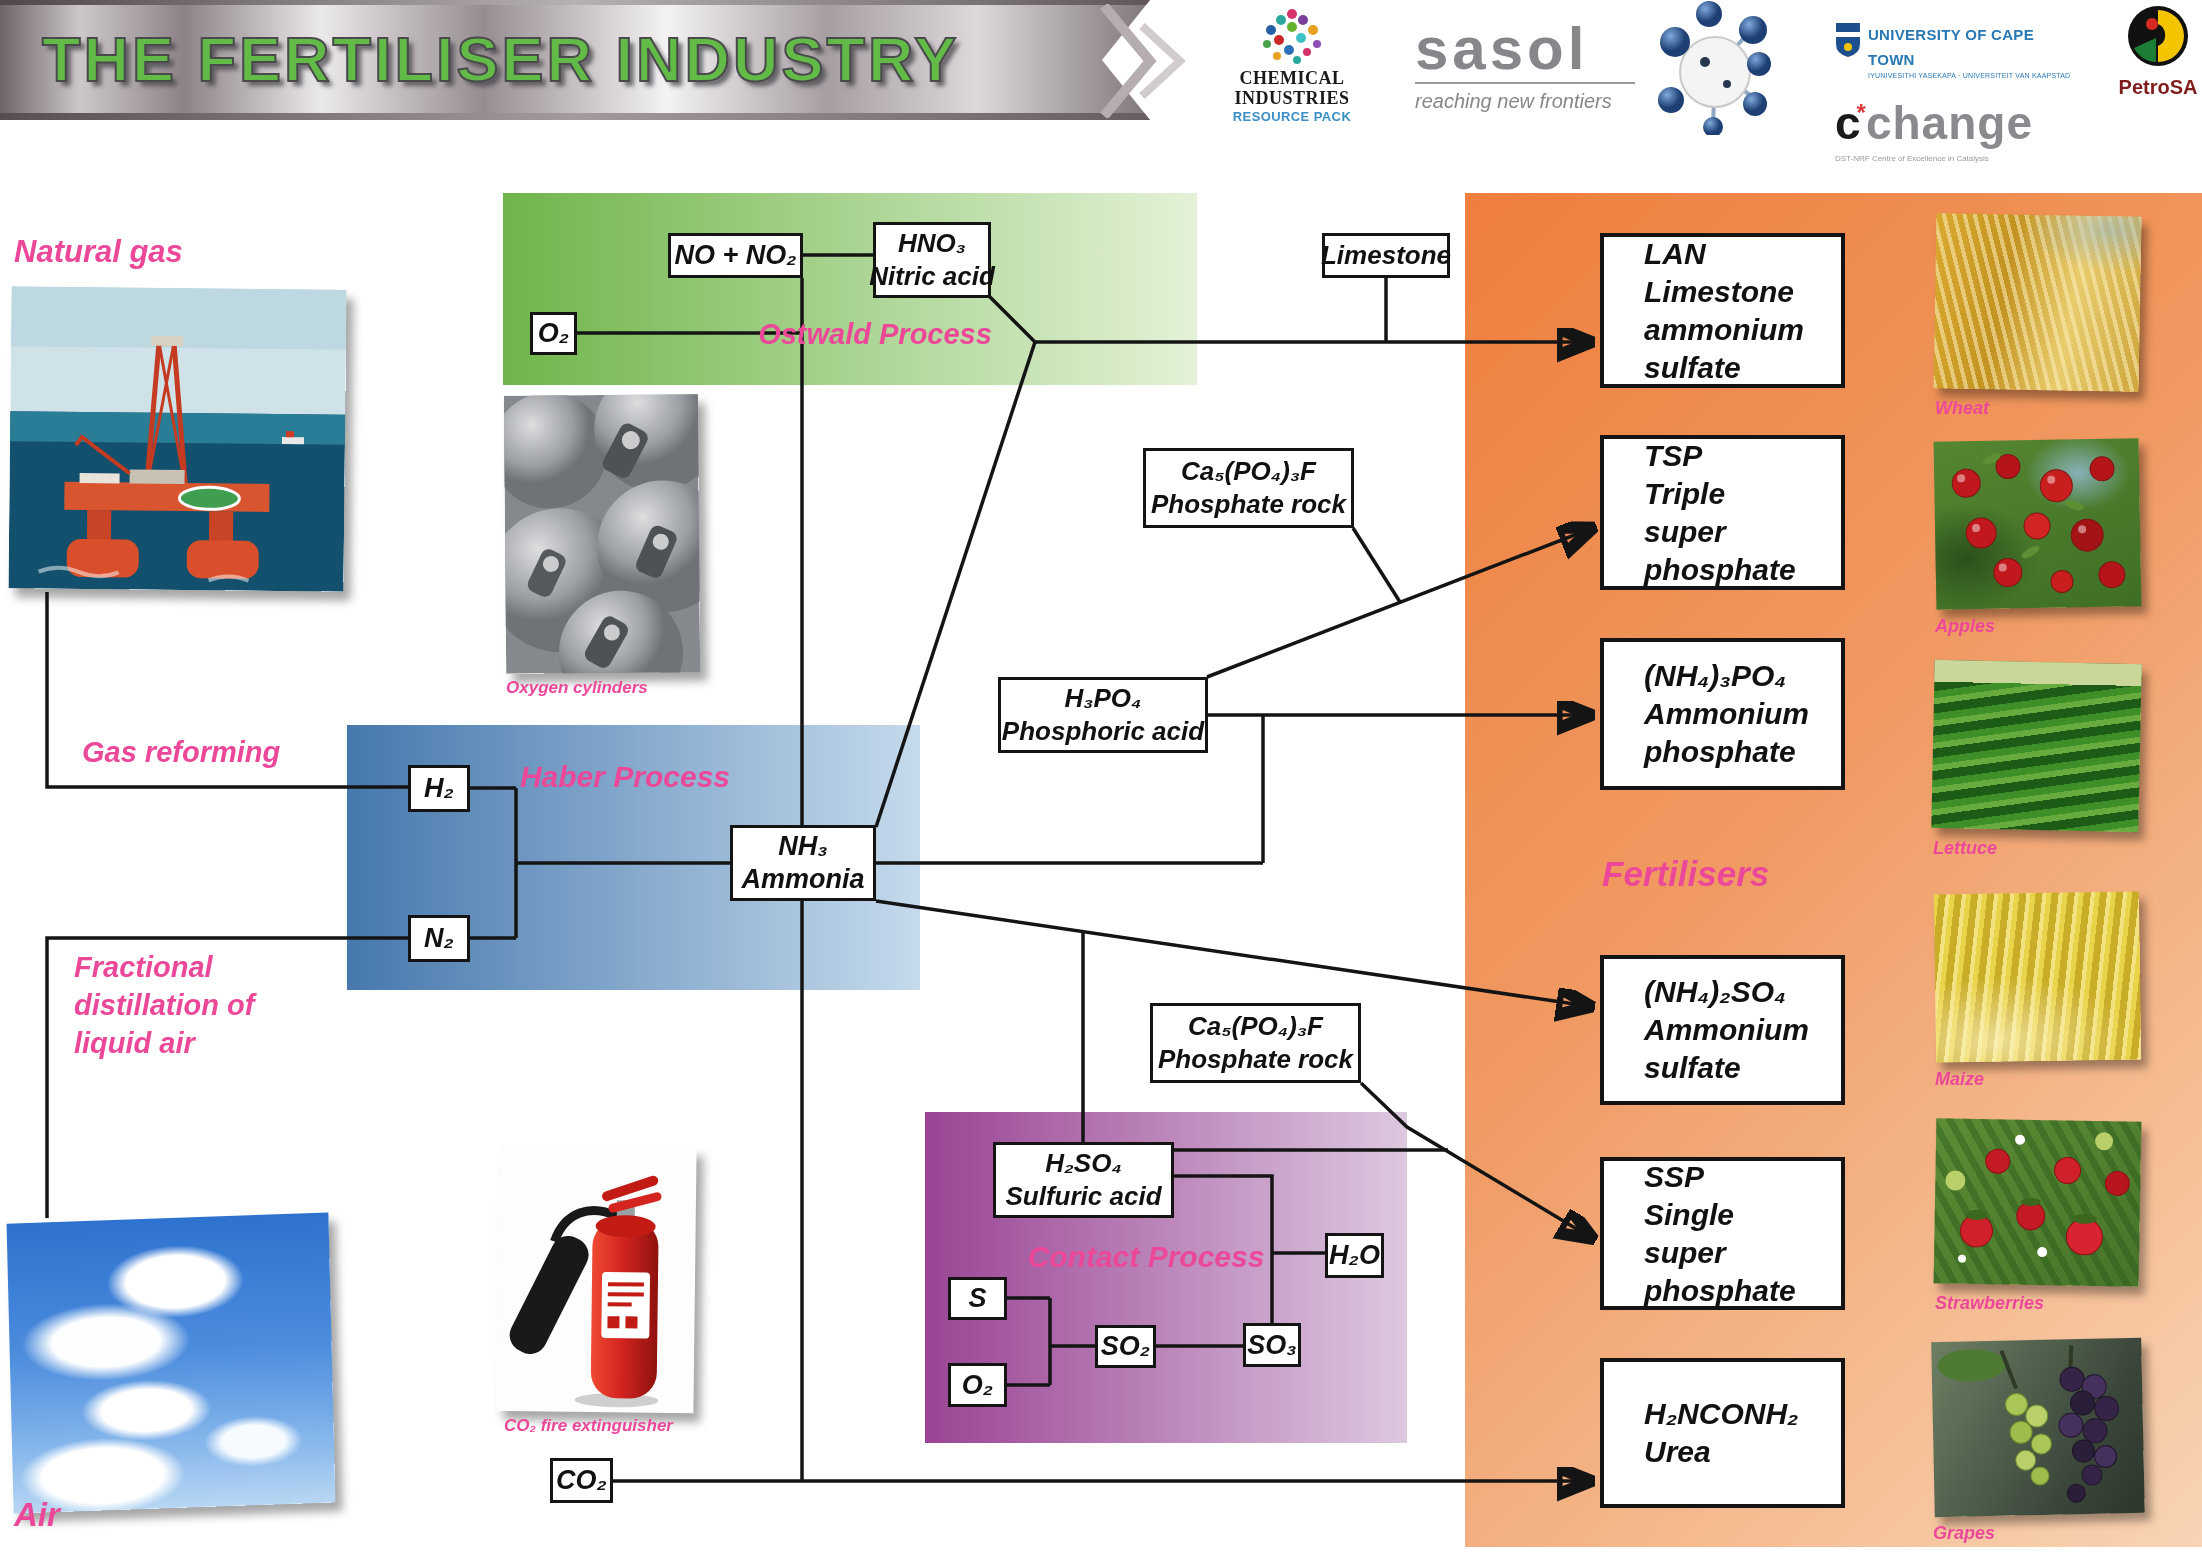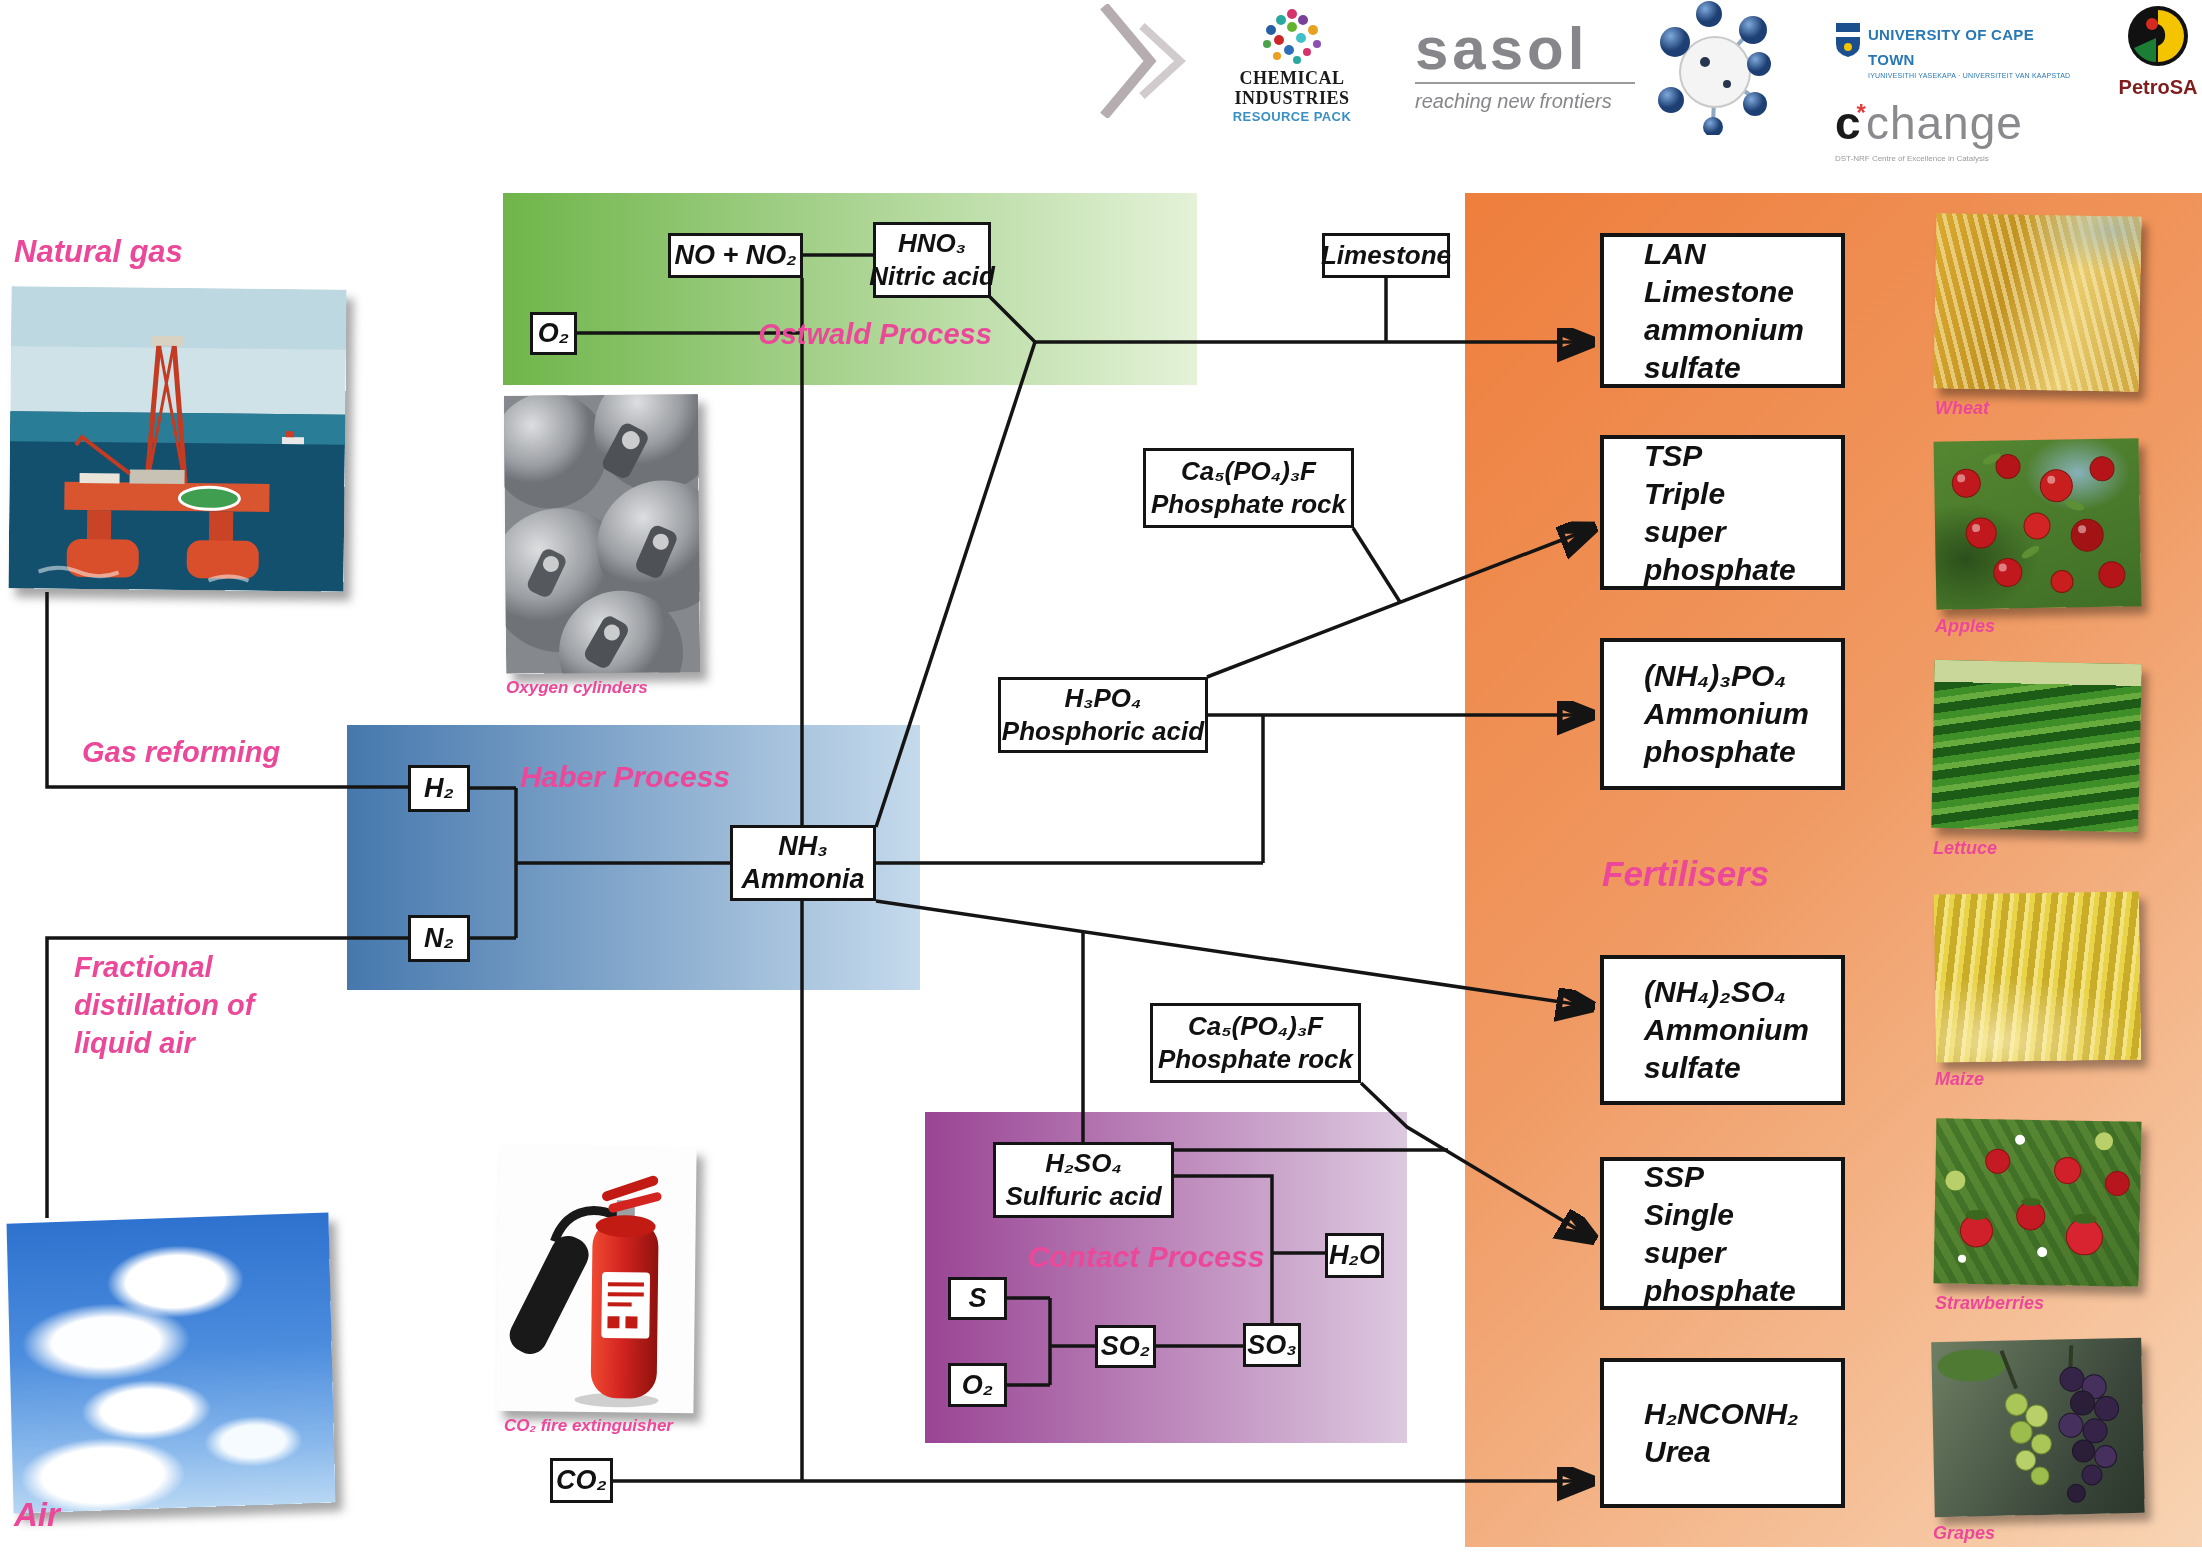--- a/index.html
+++ b/index.html
@@ -29,21 +29,21 @@
      border-bottom:2px solid #9a999d;padding-bottom:4px;}
   #logo-sasol .tag{font-size:20px;font-style:italic;color:#87868a;margin-top:6px;}
   #logo-molecule{left:1655px;top:0px;width:120px;height:135px;}
   #logo-uct{left:1835px;top:22px;width:250px;text-align:left;}
   #uct-row{display:flex;align-items:flex-start;gap:7px;}
   #logo-uct .name{font-size:15px;font-weight:bold;color:#2878b5;line-height:25px;letter-spacing:.3px;}
   #logo-uct .sub{font-size:7px;color:#2878b5;letter-spacing:.2px;}
   #cchange{margin-top:14px;line-height:40px;}
   #cchange .c{font-size:46px;font-weight:bold;color:#1a1a1a;}
   #cchange .ast{font-size:24px;font-weight:bold;color:#e03a3a;vertical-align:18px;margin-left:-4px;}
-  #cchange .rest{font-size:46px;font-weight:normal;color:#8a8a8e;letter-spacing:1px;}
+  #cchange .rest{font-size:46px;font-weight:bold;color:#8a8a8e;letter-spacing:1px;}
   #cchange .cap{font-size:8px;color:#9a9a9a;line-height:9px;}
   #logo-petrosa{left:2118px;top:4px;width:80px;}
   #logo-petrosa .name{font-size:20px;font-weight:800;color:#7f1d1d;margin-top:4px;}
 
   
   .panel{position:absolute;}
   #panel-green{left:503px;top:193px;width:694px;height:192px;
     background:linear-gradient(to right,#6fb54a,#e4f2d8);}
   #panel-blue{left:347px;top:725px;width:573px;height:265px;
     background:linear-gradient(to right,#4678ad,#c5daec);}
@@ -148,20 +148,23 @@
       linear-gradient(140deg,#5d8c35,#46752a);}
   #photo-grapes{left:1933px;top:1340px;width:210px;height:175px;transform:rotate(-1.2deg);
     background:linear-gradient(120deg,#6d7f63,#3a463a 70%,#2c372b);}
   .crop svg,.photo svg{display:block;}
 </style>
 </head>
 <body>
 
 <div class="canvas">
 
+  <div class="banner">
+    <div class="title">THE FERTILISER INDUSTRY</div>
+  </div>
   <svg class="ribbon-fold" width="100" height="114" viewBox="0 0 100 114">
     <path d="M6,2 L52,57 L6,112" stroke="#b5adb0" stroke-width="10" fill="none"></path>
     <path d="M44,22 L82,57 L44,92" stroke="#d2cbce" stroke-width="8" fill="none"></path>
   </svg>
 
   <div class="logo" id="logo-chemind">
     <svg width="78" height="62" viewBox="0 0 78 62">
       <g>
         <circle cx="39" cy="12" r="5" fill="#d6336c"></circle>
           <circle cx="28" cy="18" r="5" fill="#2aa8a0"></circle>

